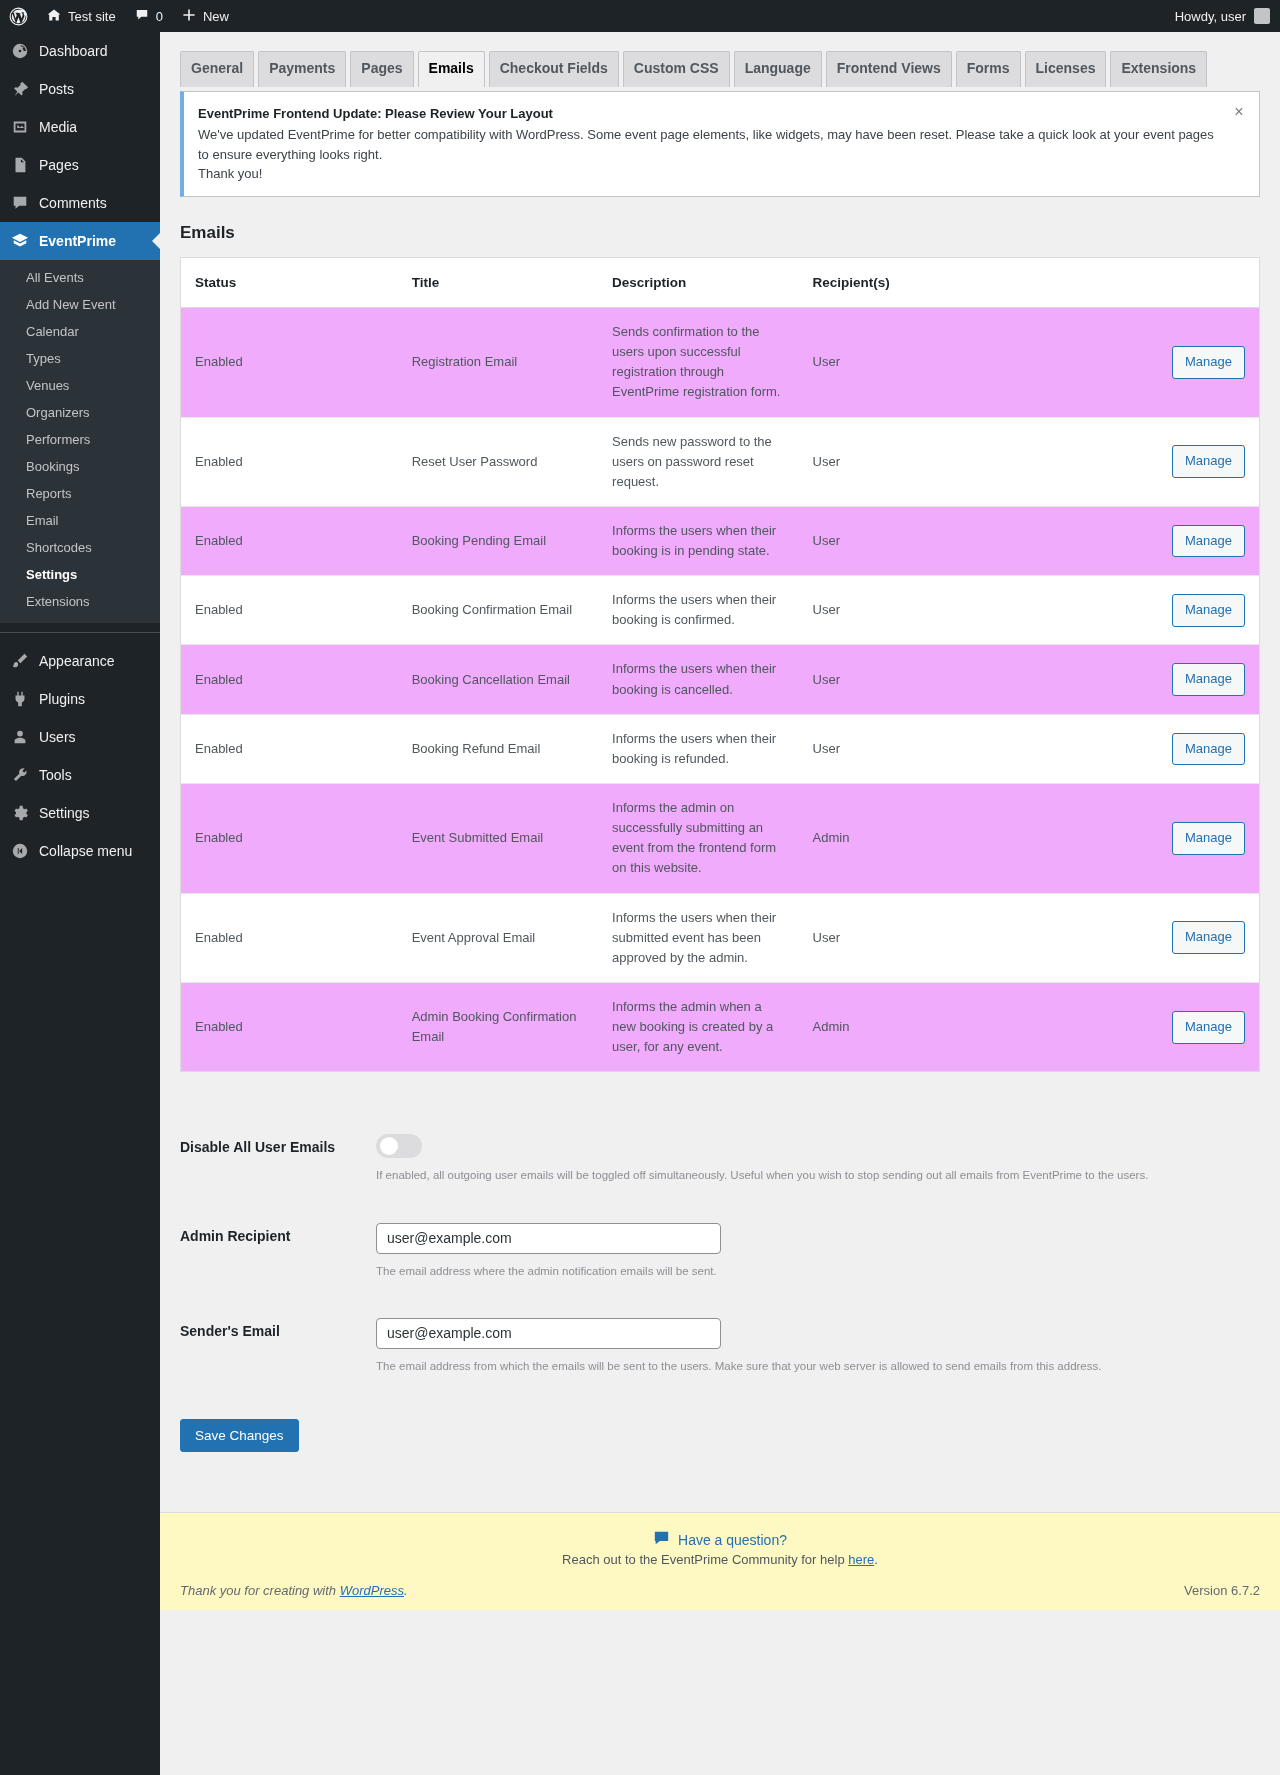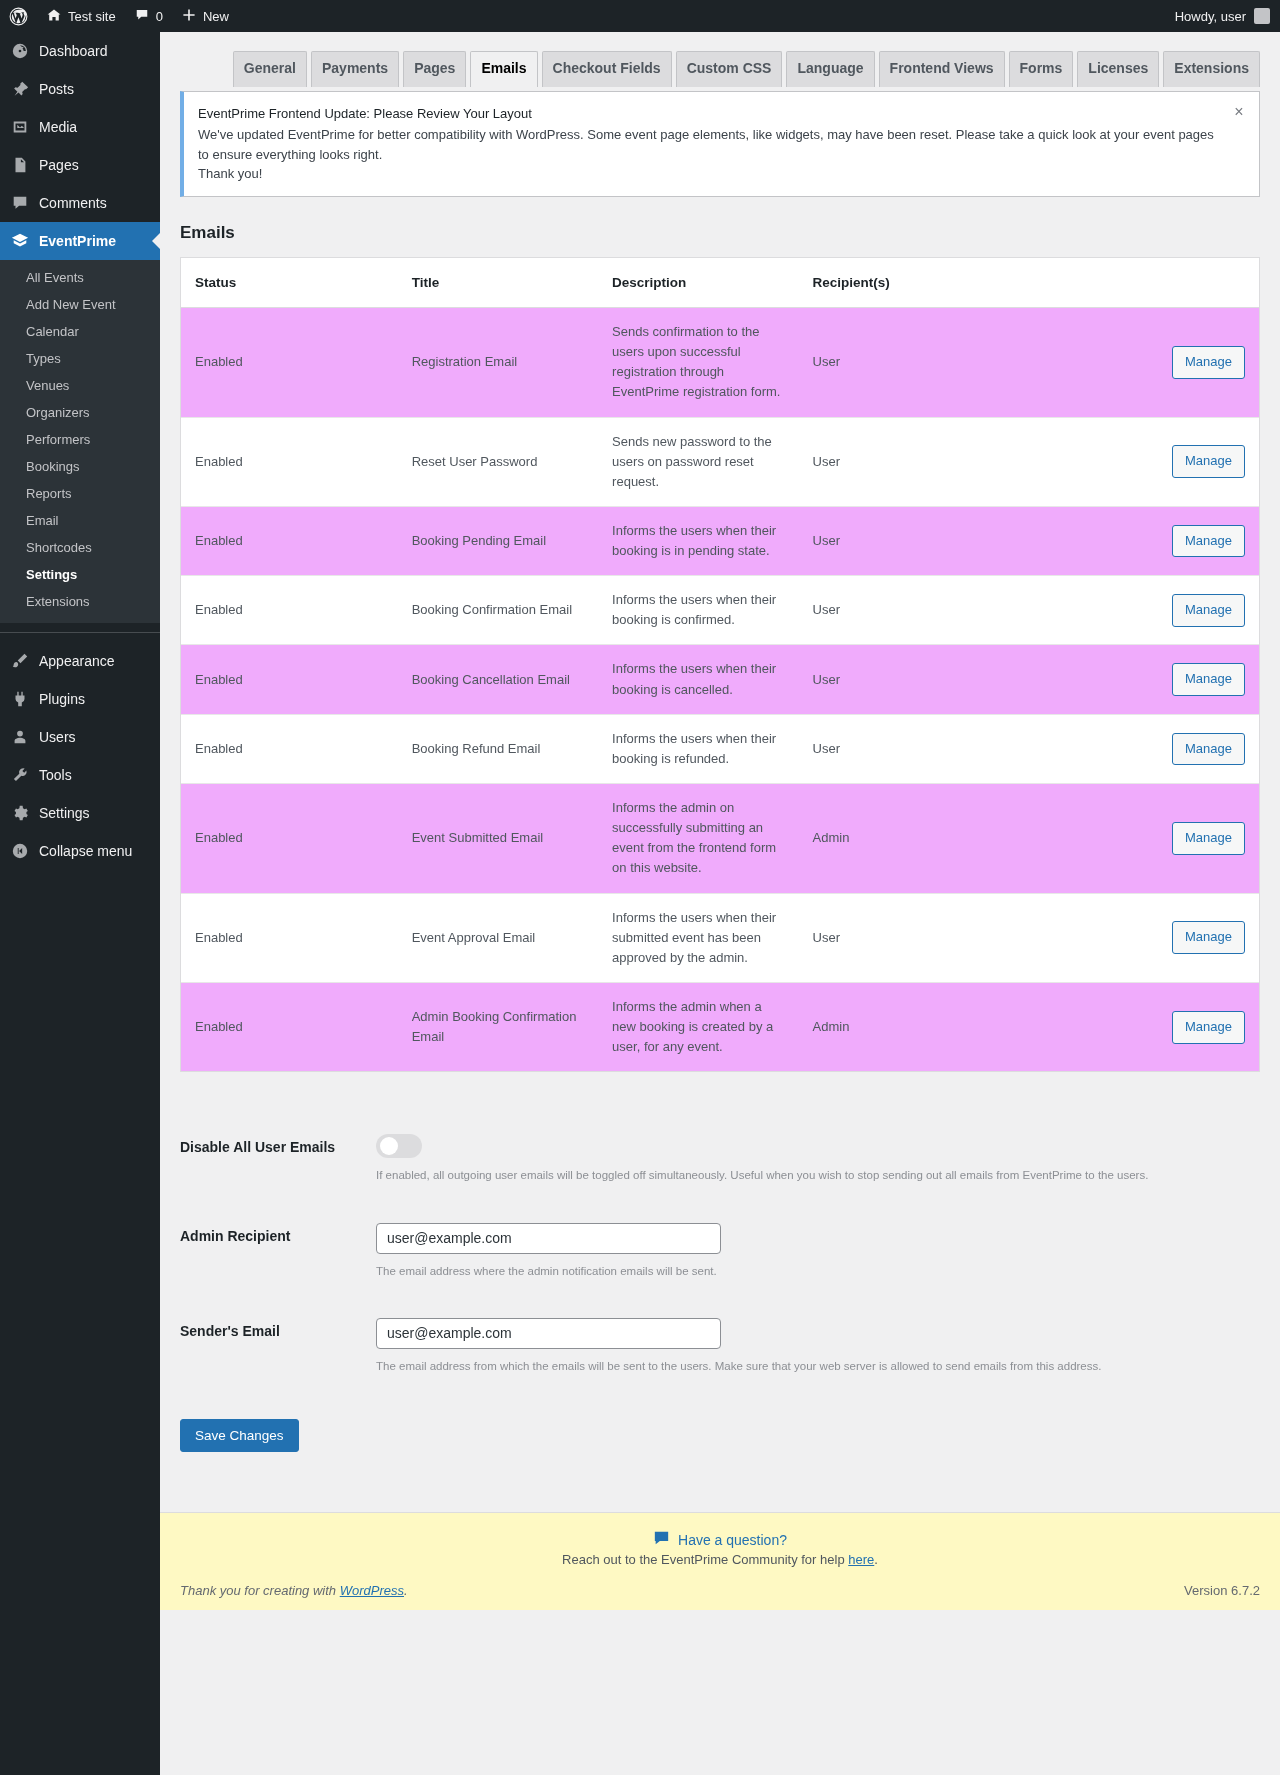--- a/index.html
+++ b/index.html
@@ -67,21 +67,20 @@
     padding: 0 0 0 0;
   }
   .inner { padding: 10px 20px 0 20px; }
 
   
   .nav-tabs {
     display: flex; align-items: flex-end; gap: 4px;
     padding-top: 9px; padding-left: 0px;
     border-bottom: 0;
     flex-wrap: nowrap;
-    justify-content: flex-end;
   }
   .nav-tab {
     background: #dcdcde;
     border: 1px solid #c3c4c7;
     border-bottom: none;
     color: #50575e;
     font-size: 14px; font-weight: 600;
     line-height: 1.71;
     padding: 5px 10px 6px;
     text-decoration: none;
@@ -94,21 +93,21 @@
   .notice {
     position: relative;
     background: #fff;
     border: 1px solid #c3c4c7;
     border-left: 4px solid #72aee6;
     padding: 12px 40px 12px 14px;
     margin: 4px 0 0 0;
     font-size: 13px; line-height: 1.5;
     color: #3c434a;
   }
-  .notice b { font-weight: 400; color: #1d2327; display:block; margin-bottom: 2px;}
+  .notice b { font-weight: 700; color: #1d2327; display:block; margin-bottom: 2px;}
   .notice .dismiss {
     position: absolute; top: 10px; right: 10px;
     width: 20px; height: 20px; cursor: pointer;
     color: #787c82; font-size: 16px; line-height: 20px; text-align:center;
   }
 
   h1.page-title {
     font-size: 17px; font-weight: 700; color: #1d2327;
     margin: 26px 0 14px 0;
   }

